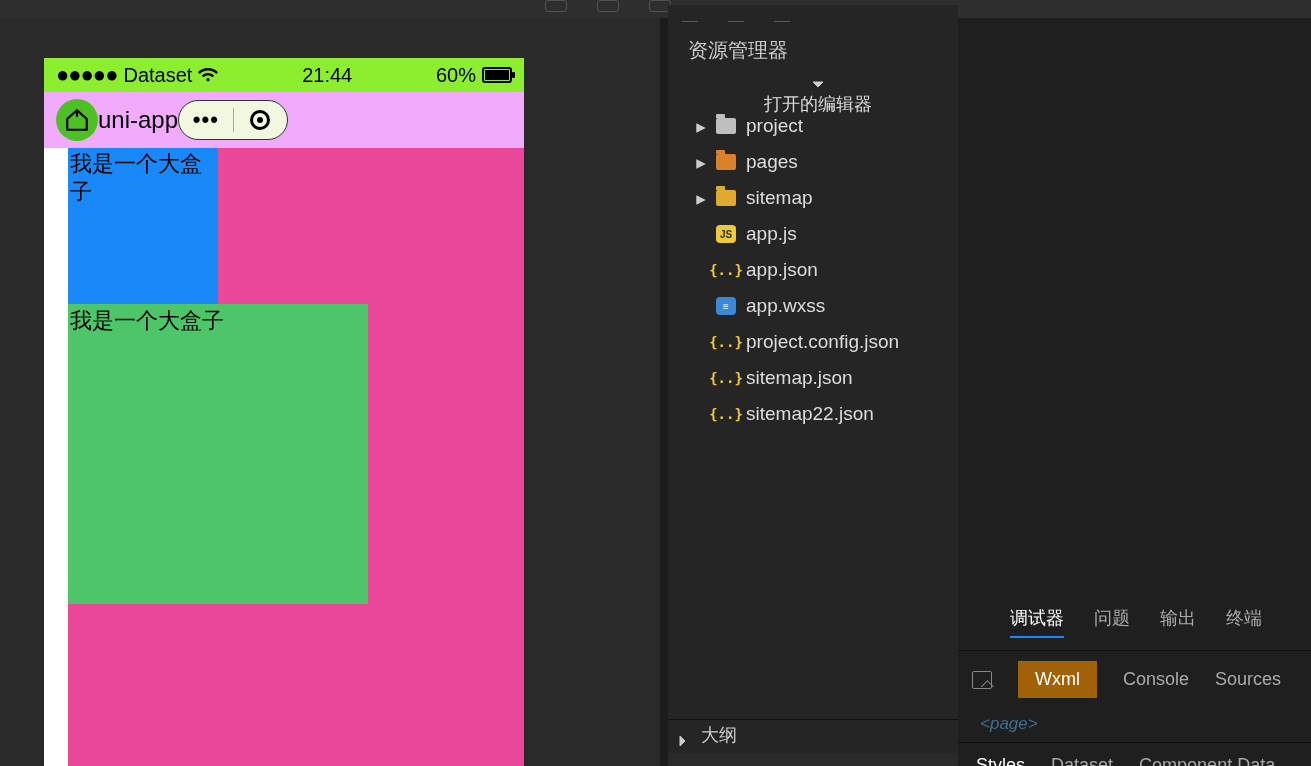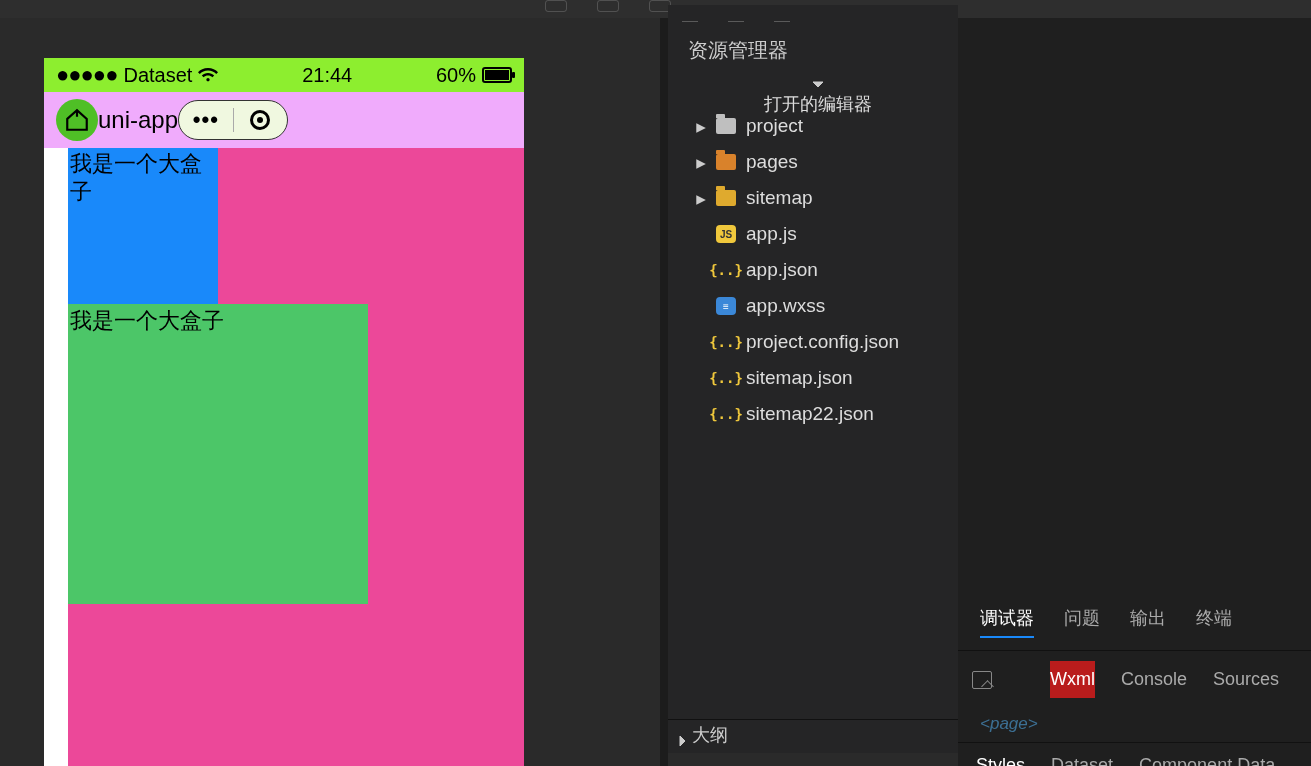--- a/index.html
+++ b/index.html
@@ -52,29 +52,29 @@
 .tree-row { height:36px; display:flex; align-items:center; gap:10px; font-size:19px; color:#ddd; cursor:pointer;}
 .tri { width:10px; display:flex; justify-content:center; color:#ccc;}
 .file-icon { width:20px; height:18px; display:flex; align-items:center; justify-content:center; font-size:10px; font-weight:bold; border-radius:4px;}
 .folder-icon { width:20px; height:16px; background:#bfbfbf; border-radius:2px; position:relative;}
 .folder-icon::before{content:"";position:absolute;left:0;top:-4px;width:9px;height:4px;background:#bfbfbf;border-radius:1px 1px 0 0;}
 .folder-orange { background:#d9822b;} .folder-orange::before{background:#d9822b;}
 .folder-yellow { background:#dfaa2e;} .folder-yellow::before{background:#dfaa2e;}
 .js-icon { background:#f0c83c; color:#333;}
 .json-icon { color:#f0c83c; font-size:14px; font-family:monospace; border:none;}
 .wxss-icon { background:#3b88d8; color:#fff;}
-.outline-head { position:absolute; bottom:4px; left:0; right:0; height:30px; display:flex; align-items:center; gap:4px; padding-left:10px; font-size:18px; color:#ccc; border-top:1px solid #111;}
+.outline-head { position:absolute; bottom:4px; left:0; right:0; height:30px; display:flex; align-items:center; gap:13px; padding-left:10px; font-size:18px; color:#ccc; border-top:1px solid #111;}
 
 
 .devtools { position:absolute; left:958px; top:18px; right:0; height:748px; background:#1f1f1f;}
 .dev-blank { height:576px;}
 .dev-tabs1 { display:flex; gap:30px; padding:12px 22px; font-size:18px; color:#aaa; border-bottom:1px solid #111;}
-.dev-tabs1 .act { color:#fff; border-bottom:2px solid #1989fa; padding-bottom:6px;}
+.dev-tabs1 .act { color:#fff; border-bottom:2px solid #1989fa; padding-bottom:6px;margin-left:30px;}
 .dev-tabs2 { display:flex; align-items:center; gap:26px; padding:10px 14px; font-size:18px; color:#aaa;}
-.wxml-tab { background:#b91c1c; color:#fff; padding:8px 0;margin-left:32px;}
+.wxml-tab { background:#a16207; color:#fff; padding:8px 17px;}
 .inspect-icon { width:20px; height:18px; border:1.5px solid #888; border-radius:2px; position:relative;}
 .inspect-icon::after{content:"";position:absolute;left:10px;top:10px;width:8px;height:8px;border-left:1.5px solid #888;border-top:1.5px solid #888;transform:rotate(45deg);}
 .page-tag { padding:0 22px; color:#4fa4e0; font-style:italic; font-size:17px; opacity:.6;margin-top:6px;}
 .style-tabs { display:flex; gap:26px; padding:12px 18px; font-size:18px; color:#aaa; border-top:1px solid #111; margin-top:8px;}
 .style-tabs .act { color:#fff;}
 </style>
 </head>
 <body>
 
 <div class="top-strip">

